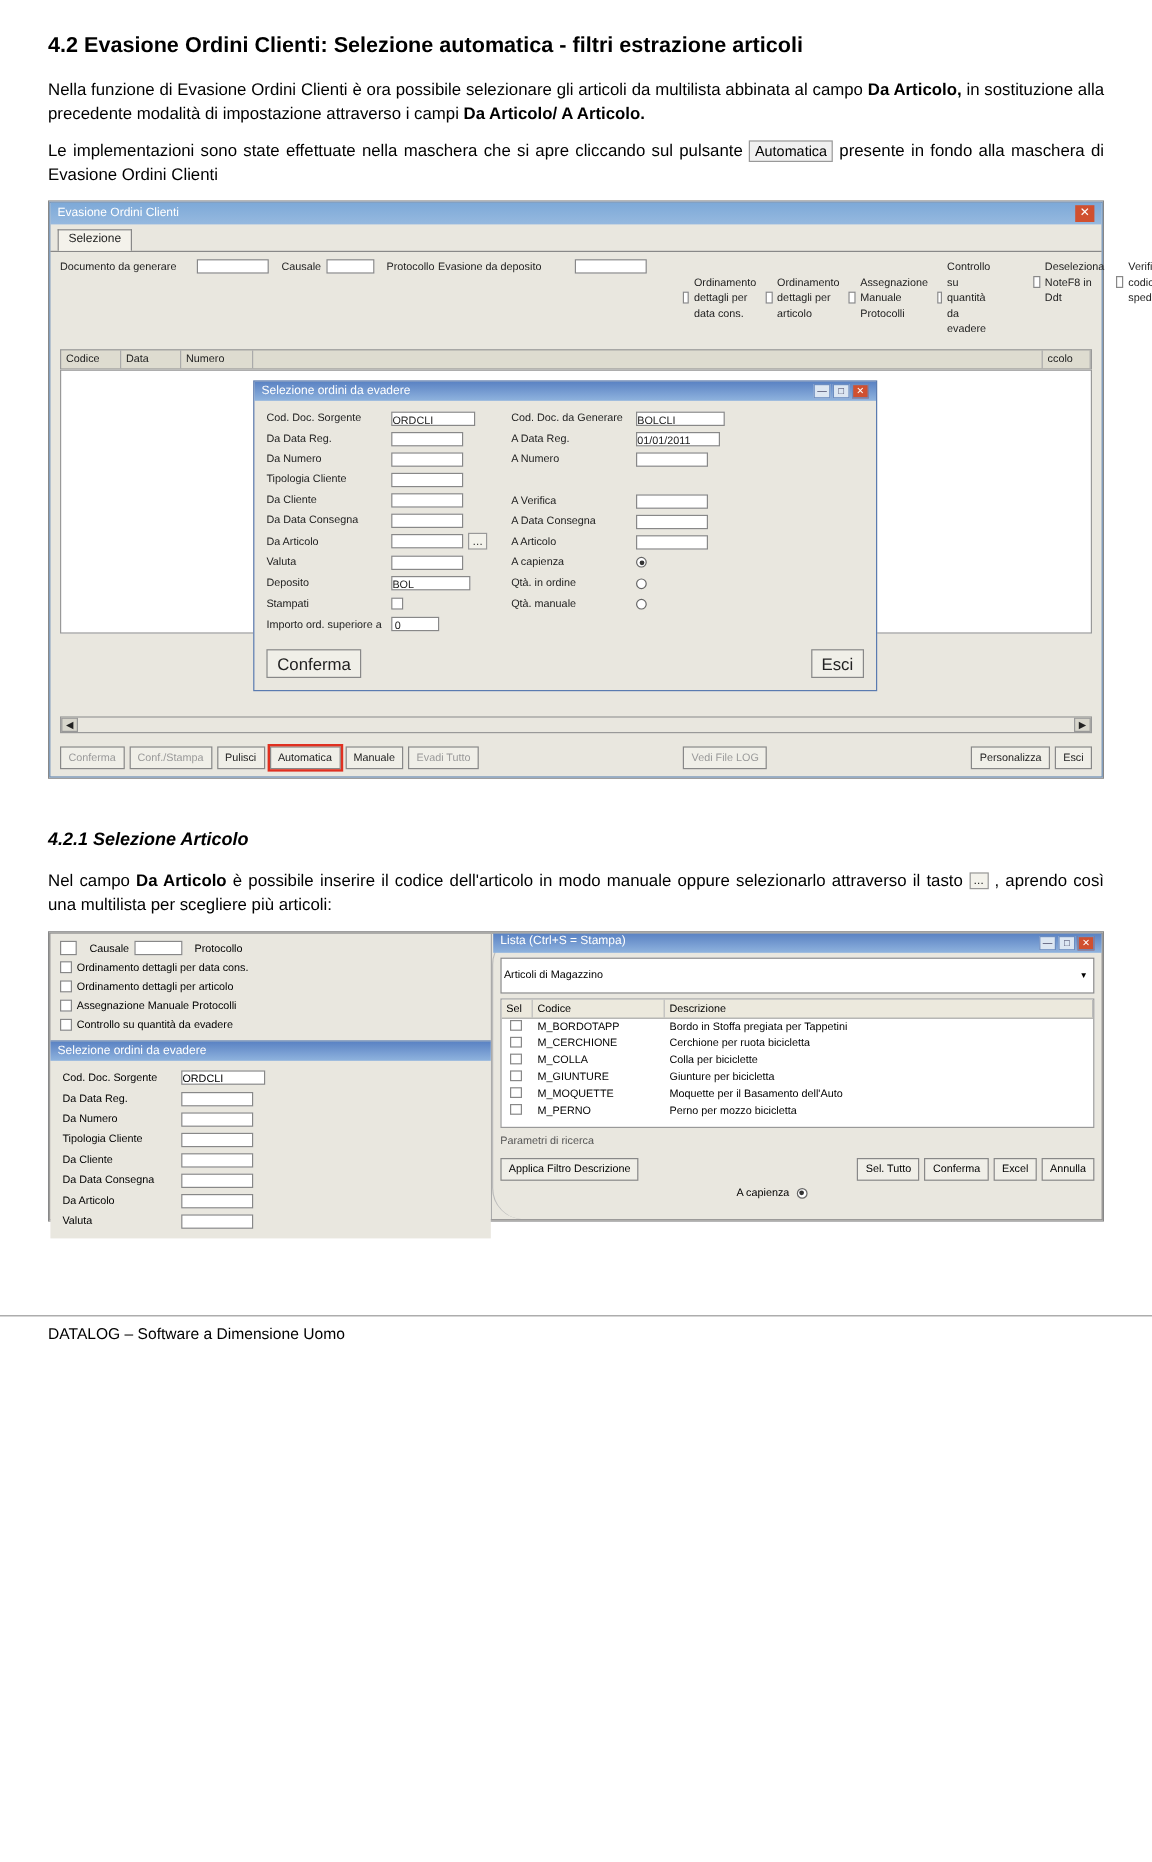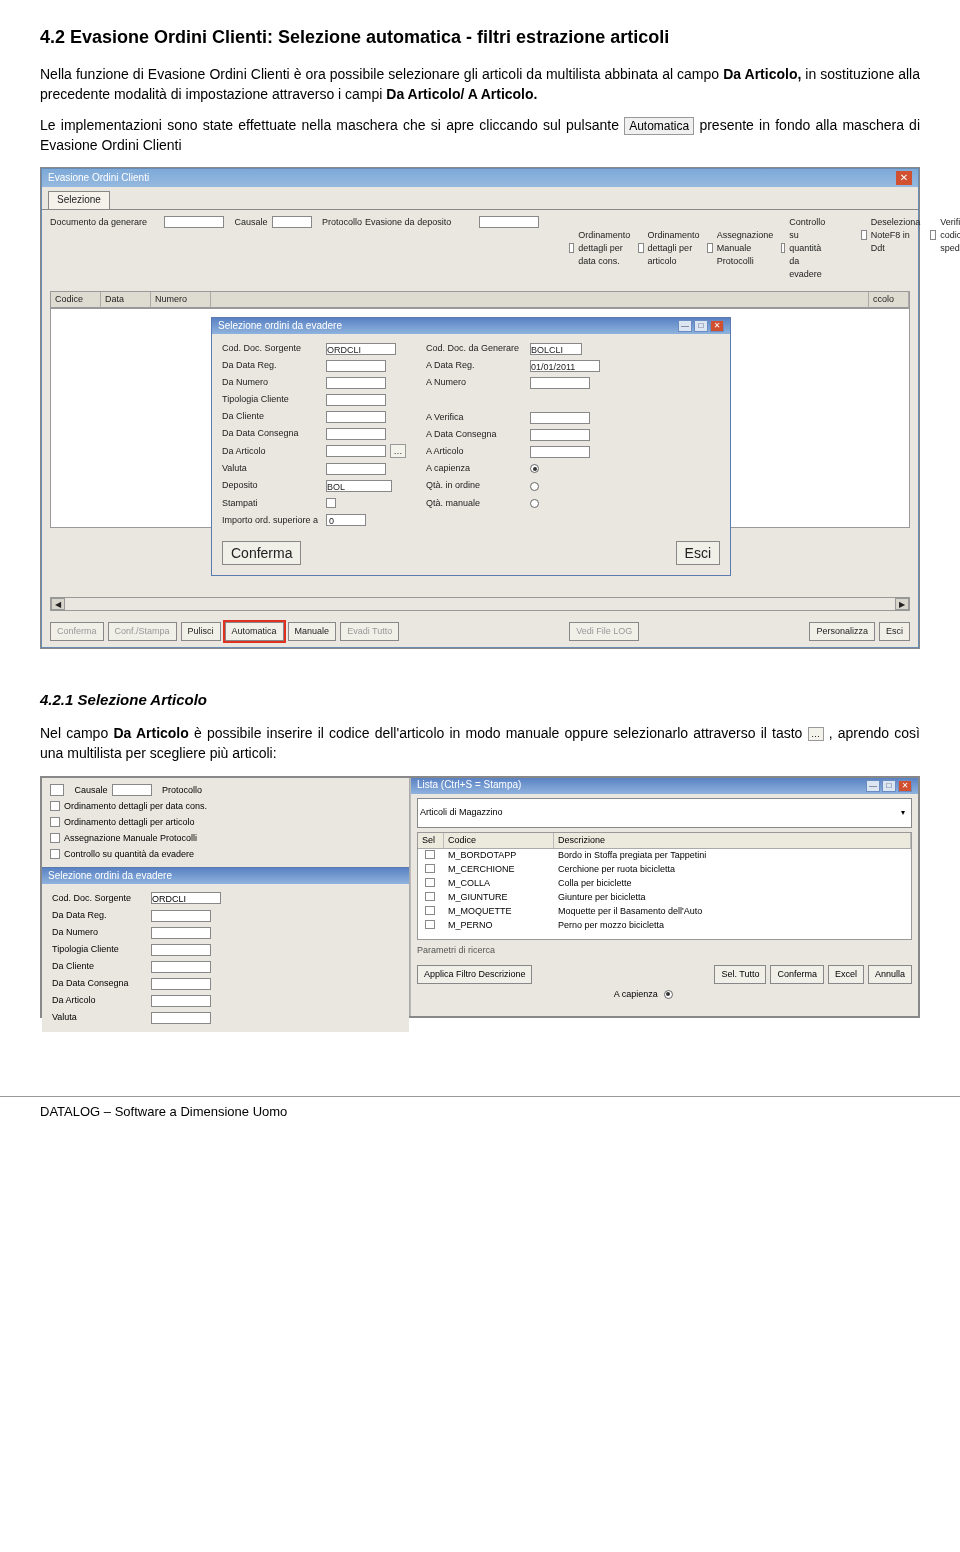--- a/index.html
+++ b/index.html
@@ -156,20 +156,21 @@
     background:#e9e7df;
   }
   .modal2 .mtitle { background:linear-gradient(#5a82c3,#8fb3de); color:#fff; height:16px; font-size:10px; padding:1px 6px;}
   .modal2 .mbody2 { padding:8px 10px; display:flex; flex-direction:column; gap:4px;}
   .modal2 .mbody2 .row .lbl { min-width:95px;}
   .w2-right {
     flex:1;
     display:flex;
     flex-direction:column;
     border-left:1px solid #bbb;
+    border-radius:26px;
   }
   .w2-right .mtitle { background:linear-gradient(#5a82c3,#8fb3de); color:#fff; height:16px; font-size:10px; padding:1px 6px; display:flex; justify-content:space-between; align-items:center;}
   .combo { background:#fff; border:1px solid #888; height:30px; display:flex; align-items:center; justify-content:space-between; padding:0 2px; margin:4px 6px;}
   .combo .dd { width:12px;text-align:center;font-size:8px;}
   .w2-table { background:#fff; border:1px solid #999; margin:0 6px; height:108px; overflow:hidden;}
   .w2-table .thead{ display:flex; background:#ece9dd; border-bottom:1px solid #aaa; font-size:9px;}
   .w2-table .thead span{ border-right:1px solid #bbb; padding:1px 4px;}
   .w2-table .tr{ display:flex; font-size:9px; padding:0px 0;}
   .w2-table .tr span{ padding:0px 4px; white-space:nowrap; overflow:hidden;}
   .w2-table .cb2{ width:9px;height:9px;border:1px solid #888;background:#fff;display:inline-block;margin:1px 3px 0 3px;}
@@ -313,21 +314,21 @@
                   <span class="cb"></span>
                 </div>
               <div class="row">
                   <span class="lbl">Importo ord. superiore a</span>
                   <span class="inp" style="width:40px;text-align:left;padding-left:2px;">0</span>
                 </div>
             </div>
             <div class="mbod-col">
               <div class="row">
                   <span class="lbl">Cod. Doc. da Generare</span>
-                  <span class="inp" style="width:52px">BOLCLI</span>
+                  <span class="inp" style="width:74px">BOLCLI</span>
                 </div>
               <div class="row">
                   <span class="lbl">A Data Reg.</span>
                   <span class="inp" style="width:70px">01/01/2011</span>
                 </div>
               <div class="row">
                   <span class="lbl">A Numero</span>
                   <span class="inp"></span>
                 </div>
               <div style="height:14px"></div>

